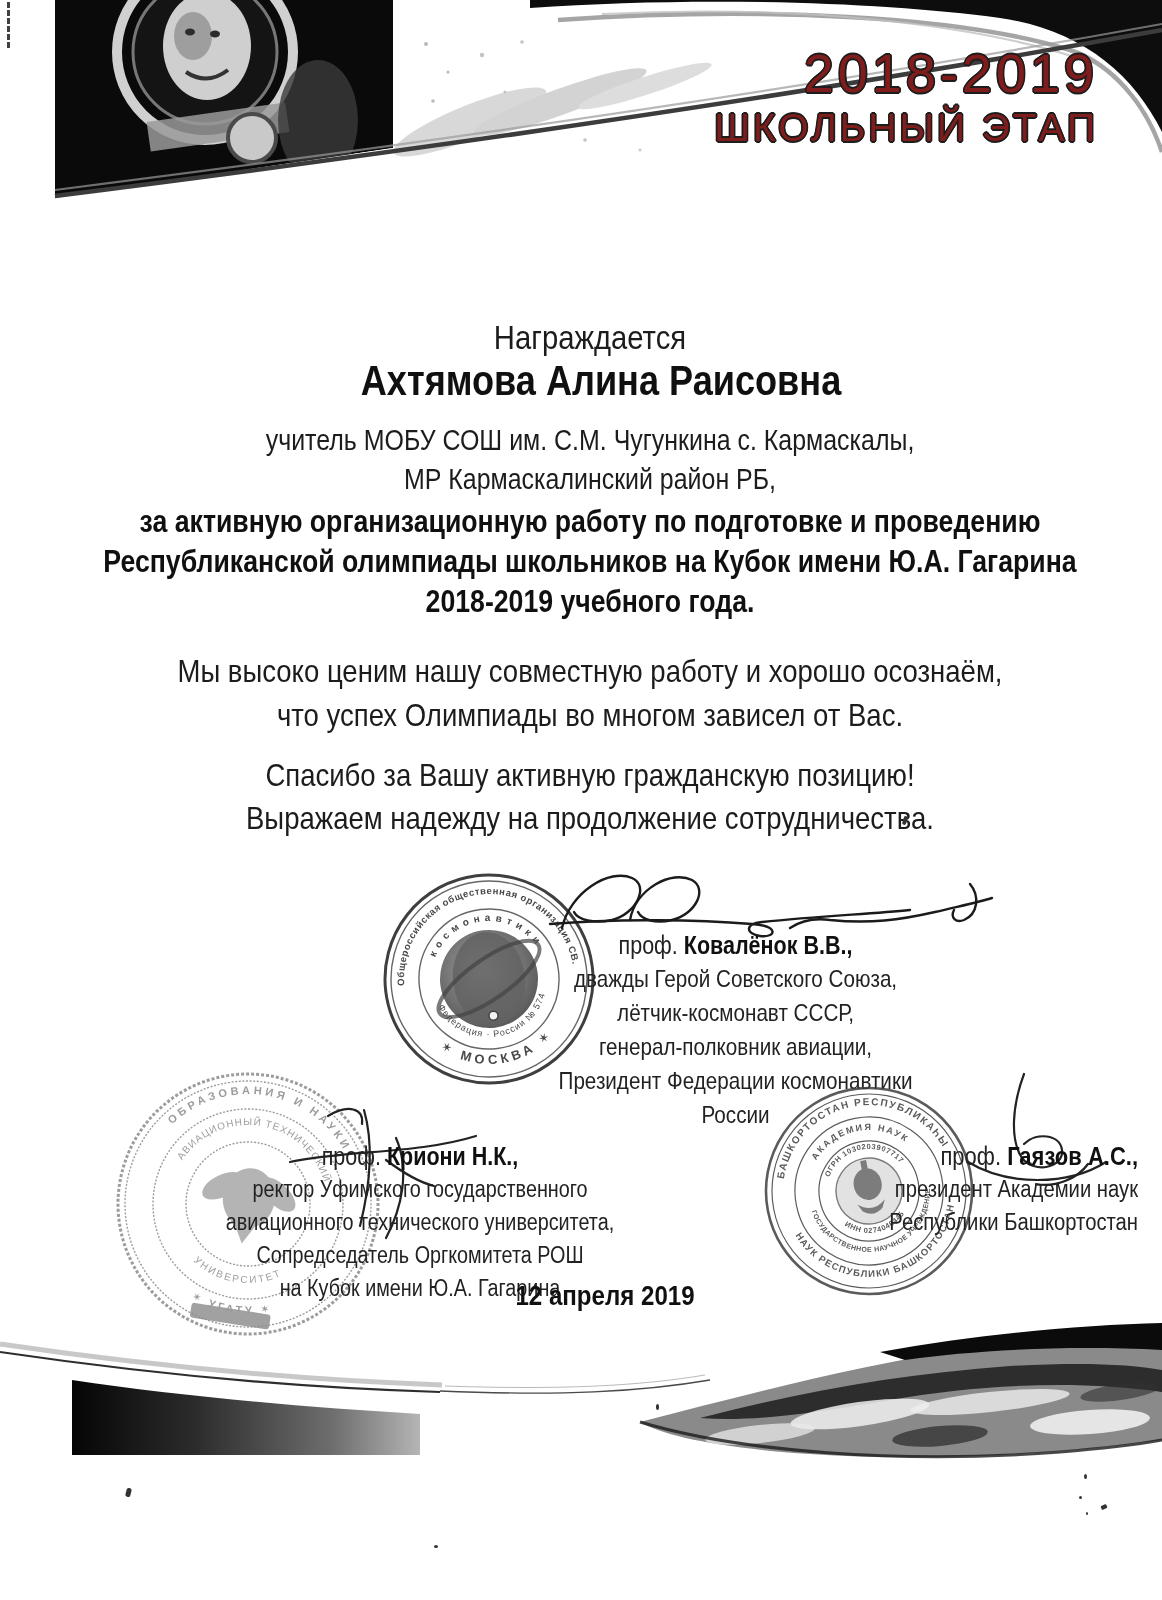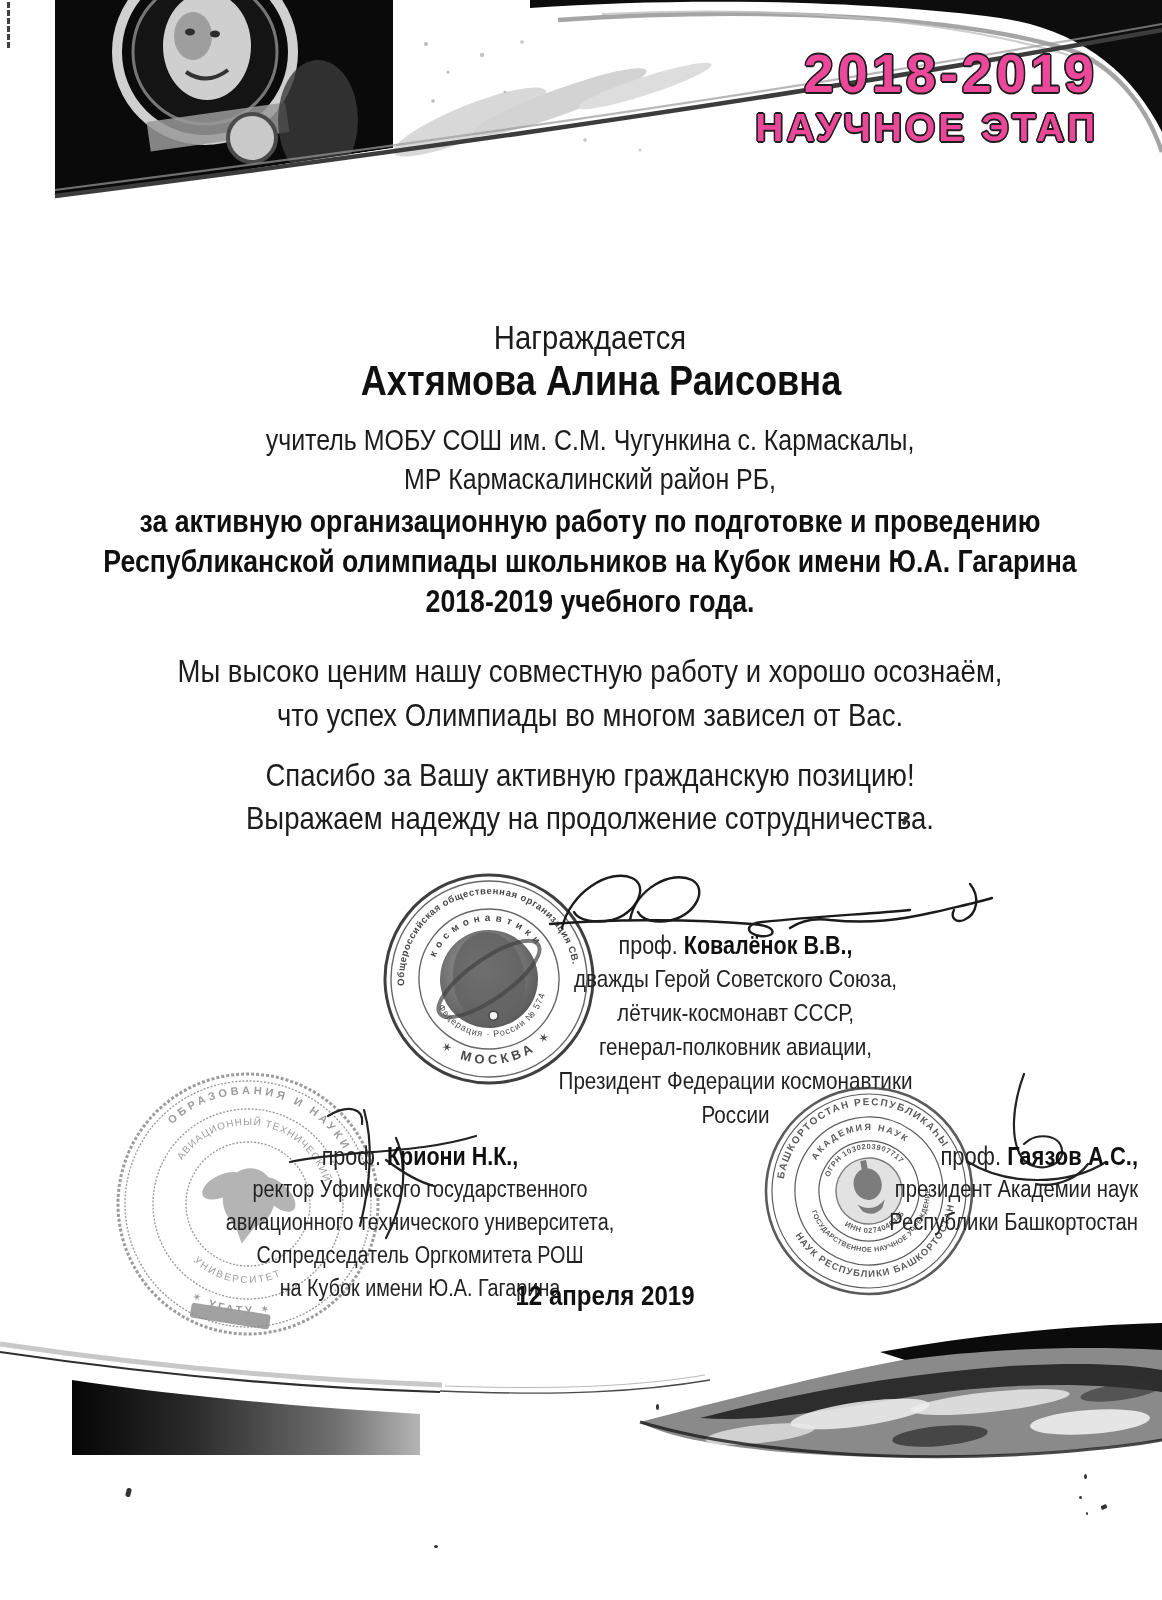--- a/index.html
+++ b/index.html
@@ -5,21 +5,21 @@
   html,body{margin:0;padding:0;background:#e8e8e8;}
   .page{
     position:relative;width:1162px;height:1600px;margin:0 auto;
     background:#ffffff;overflow:hidden;
     font-family:"Liberation Sans","DejaVu Sans",sans-serif;
     color:#1c1c1c;
   }
   .abs{position:absolute;}
   
   .outl{
-    color:#ec4899;font-weight:bold;
+    color:#7f1d1d;font-weight:normal;
     text-shadow:1.6px 0 #1d1d1d,-1.6px 0 #1d1d1d,0 1.6px #1d1d1d,0 -1.6px #1d1d1d,
                 1.1px 1.1px #1d1d1d,-1.1px -1.1px #1d1d1d,1.1px -1.1px #1d1d1d,-1.1px 1.1px #1d1d1d;
     white-space:nowrap;
   }
   .cond{transform:scaleX(0.86);transform-origin:center center;}
   .centerline{left:18px;right:0;text-align:center;white-space:nowrap;}
   .b{font-weight:bold;color:#101010;}
   .title-main{top:192px;left:0;right:0;text-align:center;font-size:88px;letter-spacing:3px;line-height:1;}
   .hdr-right{top:46px;right:64px;text-align:right;}
   .hdr-years{font-size:54px;letter-spacing:4px;line-height:1;}
@@ -78,21 +78,21 @@
     <path d="M530,8 C700,-4 880,2 1000,18 C1080,30 1132,72 1162,132 L1162,0 L530,0 Z" fill="#0d0d0d"></path>
     <path d="M558,20 C760,6 960,16 1070,50 C1112,64 1146,104 1162,152" stroke="#8f8f8f" stroke-width="4.5" fill="none" opacity="0.8"></path>
     <path d="M602,14 C800,4 980,24 1090,62" stroke="#c0c0c0" stroke-width="2" fill="none" opacity="0.8"></path>
 
     <path d="M55,196 C420,150 820,92 1162,30" stroke="#3c3c3c" stroke-width="4.5" fill="none"></path>
     <path d="M55,190 C420,144 820,86 1162,24" stroke="#9a9a9a" stroke-width="2.2" fill="none" opacity="0.7"></path>
   </svg>
 
   <div class="abs hdr-right">
     <div class="outl hdr-years">2018-2019</div>
-    <div class="outl hdr-stage">НАУЧНОЕ ЭТАП</div>
+    <div class="outl hdr-stage">ШКОЛЬНЫЙ ЭТАП</div>
   </div>
 
   <div class="abs centerline cond t34" style="top:318px;">Награждается</div>
   <div class="abs centerline cond t42 b" style="top:357px;left:40px;">Ахтямова Алина Раисовна</div>
   <div class="abs centerline cond t29" style="top:424px;">учитель МОБУ СОШ им. С.М. Чугункина с. Кармаскалы,</div>
   <div class="abs centerline cond t29" style="top:463px;">МР Кармаскалинский район РБ,</div>
 
   <div class="abs centerline cond t31 b" style="top:504px;">за активную организационную работу по подготовке и проведению</div>
   <div class="abs centerline cond t31 b" style="top:544px;">Республиканской олимпиады школьников на Кубок имени Ю.А. Гагарина</div>
   <div class="abs centerline cond t31 b" style="top:584px;">2018-2019 учебного года.</div>

